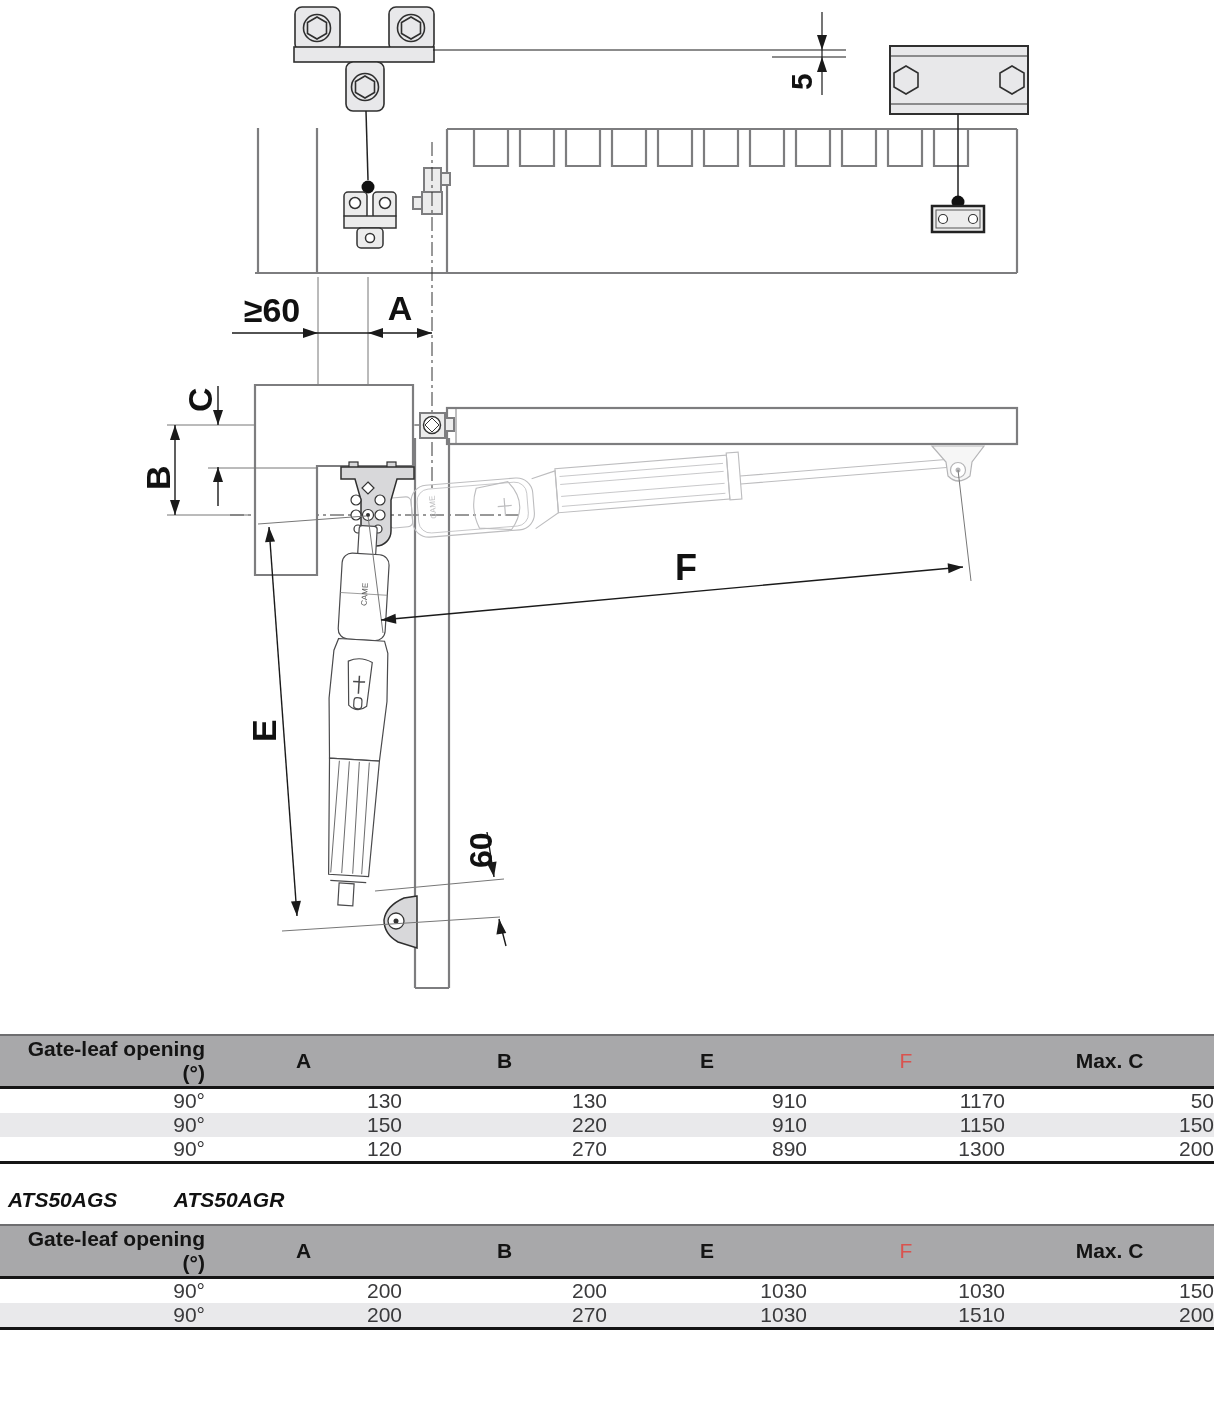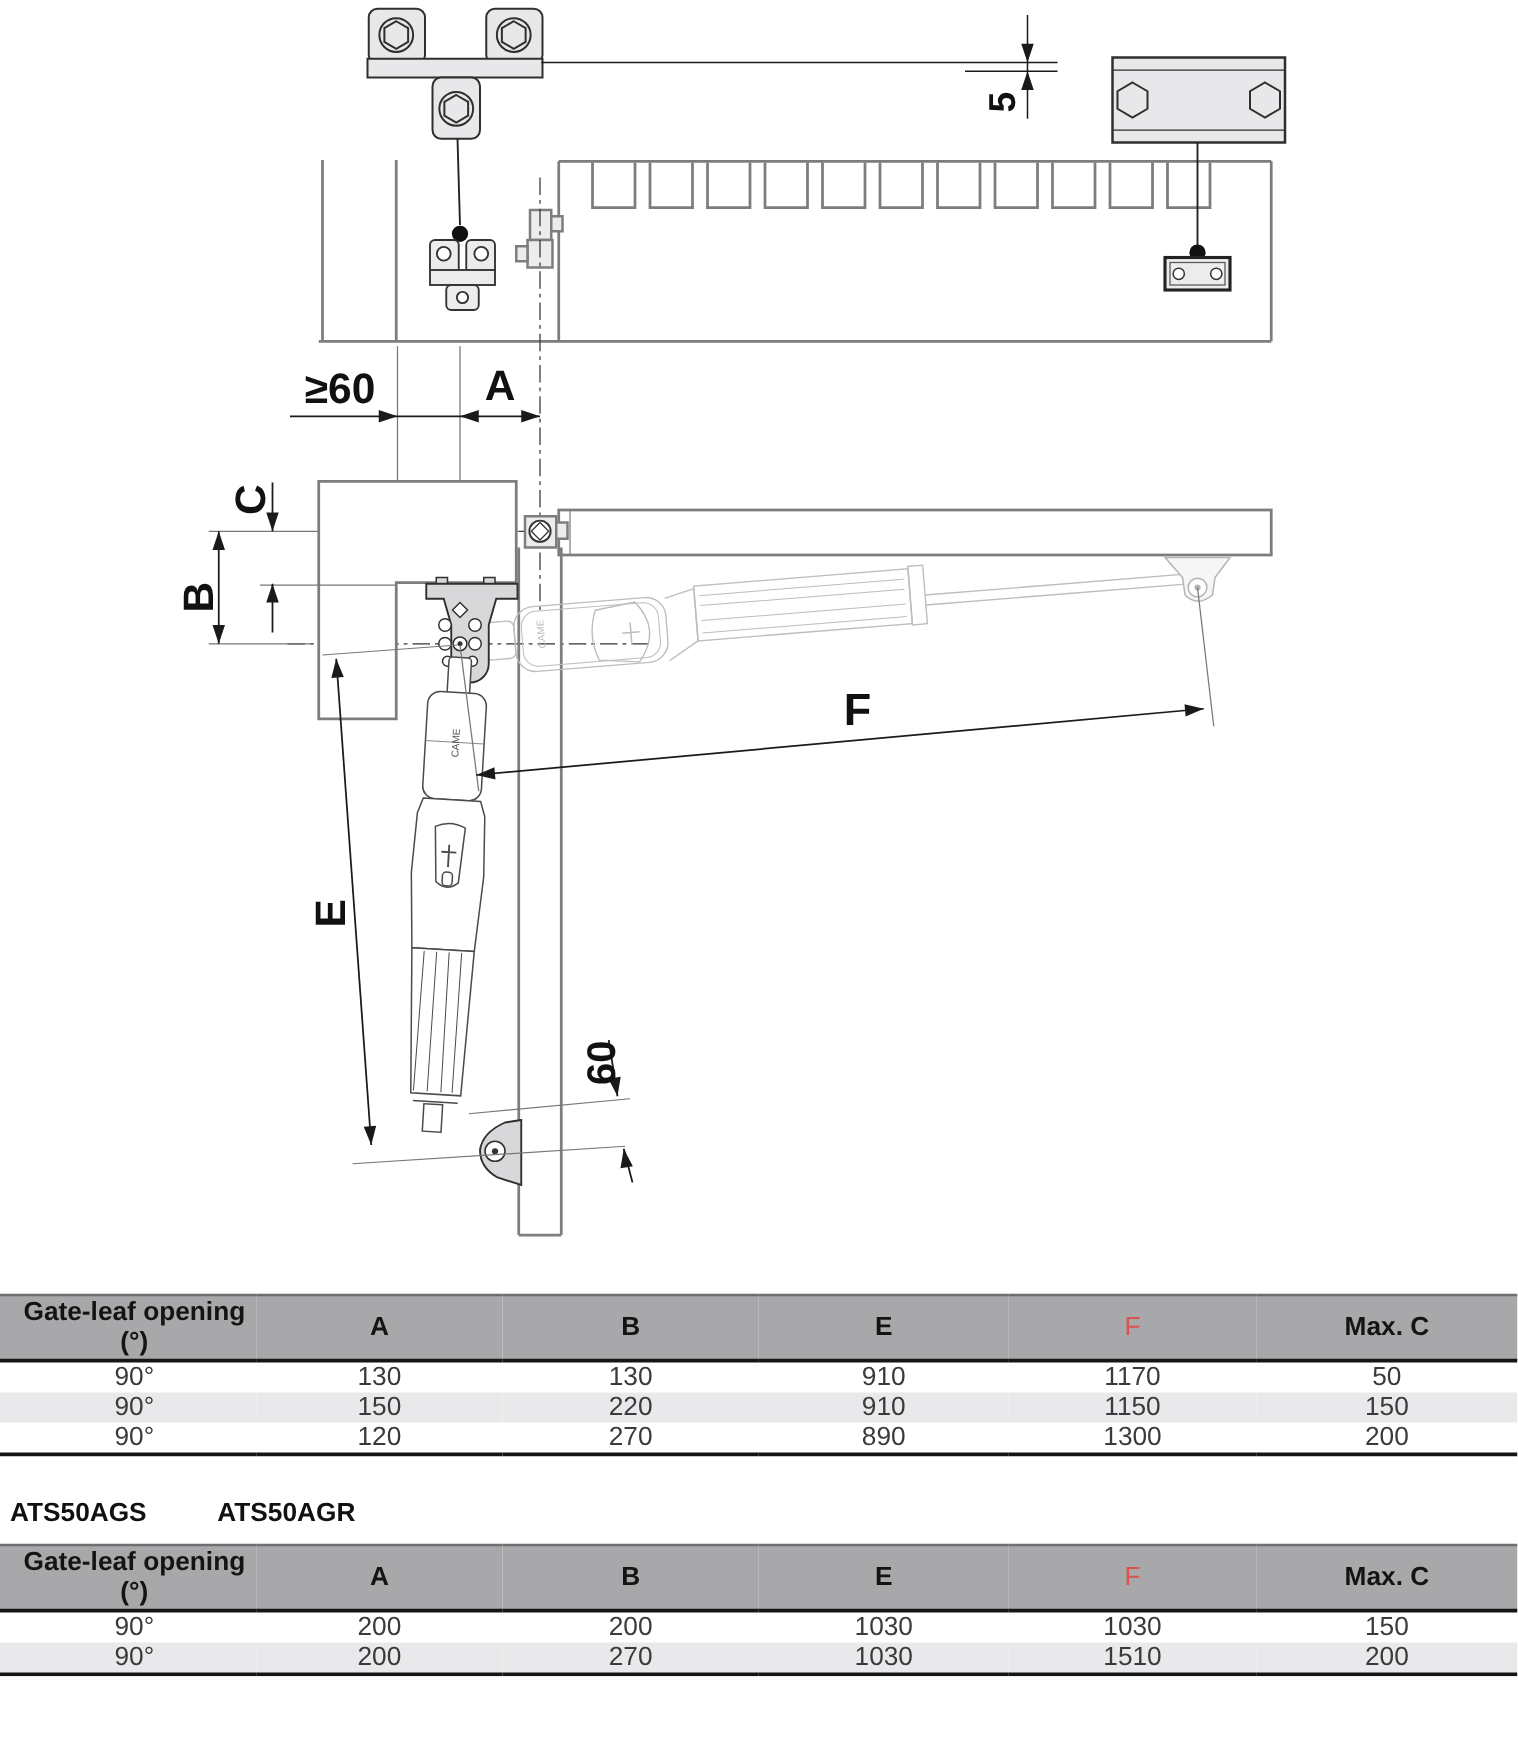--- a/index.html
+++ b/index.html
@@ -5,25 +5,25 @@
   html,body{margin:0;padding:0;background:#fff;width:1214px;font-family:"Liberation Sans",sans-serif;}
   #page{width:1214px;}
   svg text{font-family:"Liberation Sans",sans-serif;}
   .dimlabel{font-weight:bold;fill:#111;}
   .model-row{padding:8px 0 12px 8px;font-size:21px;font-weight:bold;color:#111;}
   .model-row span{display:inline-block;min-width:160px;}
   table{border-collapse:collapse;width:1214px;table-layout:fixed;border-bottom:3px solid #151515;}
   thead tr{background:#a8a8aa;}
   th{font-size:21px;font-weight:bold;color:#141414;text-align:center;height:26px;padding:1px 0;
      border-top:2px solid #6e6e70;border-bottom:3px solid #151515;}
-  th.left, td.left{text-align:center;padding-left:10px;}
-  td{font-size:21px;color:#3a3a3c;text-align:center;height:24px;padding:0;}
+  th.left, td.left{text-align:right;padding-left:10px;}
+  td{font-size:21px;color:#3a3a3c;text-align:right;height:24px;padding:0;}
   tbody tr:nth-child(even){background:#e9e9eb;}
   .col-f{color:#d9534f;font-weight:normal;}
-  #t2wrap .model-row{padding-top:34px;}
+  #t2wrap .model-row{padding-top:24px;font-style:italic;}
 </style>
 </head>
 <body>
 
 <div id="page">
 
 
 <svg width="1214" height="1030" viewBox="0 0 1214 1030">
 
   <g>

